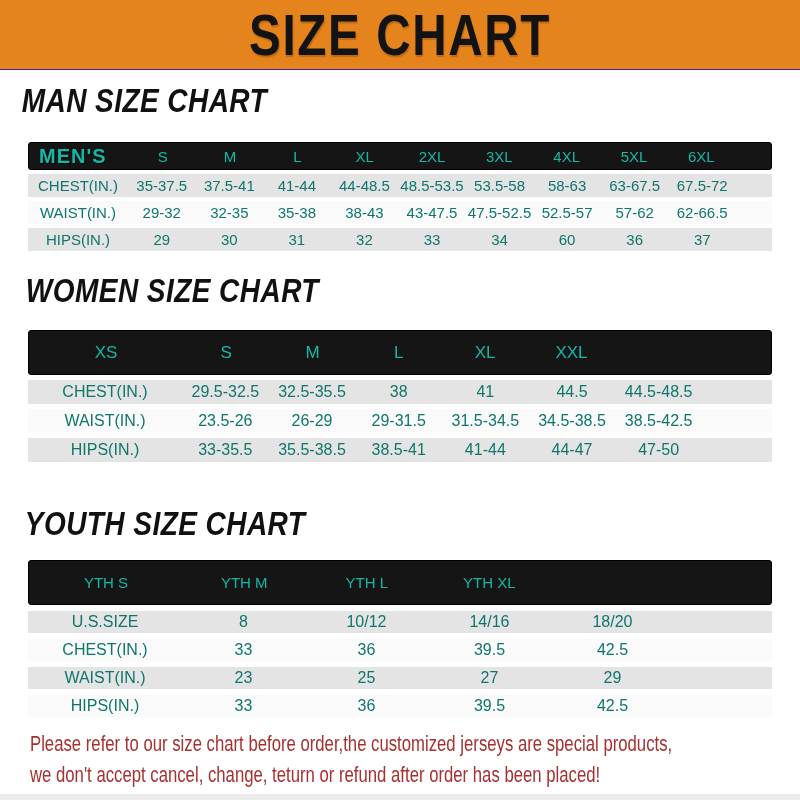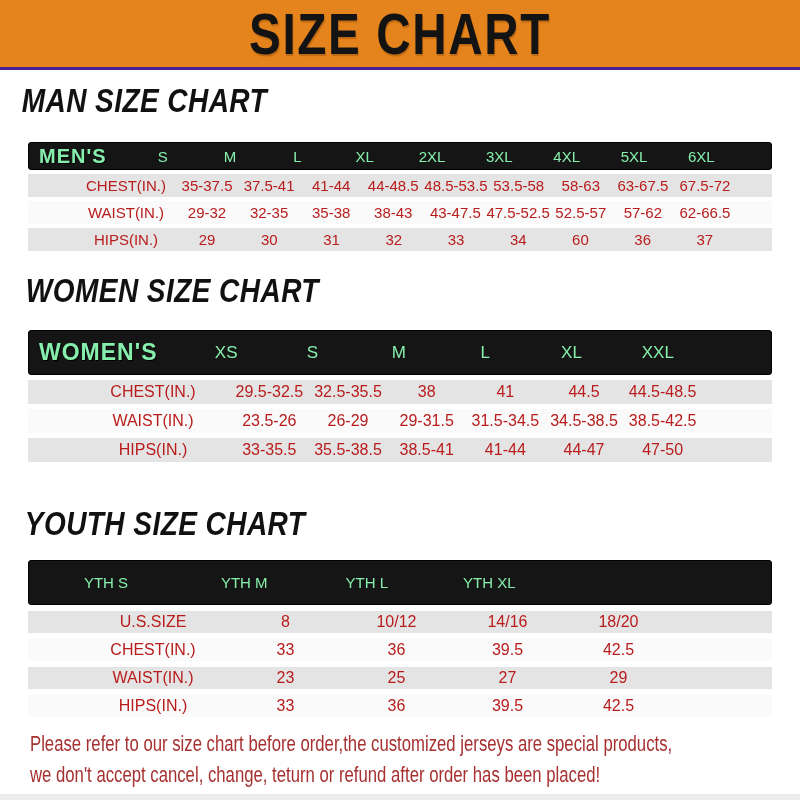--- a/index.html
+++ b/index.html
@@ -7,21 +7,21 @@
   body {
     background: #ffffff;
     font-family: "Liberation Sans", sans-serif;
     position: relative;
   }
 
   
   .banner {
     height: 70px;
     background: #E5831C;
-    border-bottom: 3px solid #4c1d95;
+    border-bottom: 1px solid #4c1d95;
     display: flex;
     align-items: center;
     justify-content: center;
   }
   .banner-title {
     display: inline-block;
     font-size: 58px;
     font-weight: bold;
     letter-spacing: 2px;
     color: #131313;
@@ -55,21 +55,21 @@
 
   .grid { display: grid; align-items: center; }
   .t-men   .grid { grid-template-columns: 100px repeat(9, 1fr) 36px; }
   .t-women .grid { grid-template-columns: 154px repeat(6, 1fr) 70px; }
   .t-youth .grid { grid-template-columns: 154px repeat(4, 1fr) 98px; }
 
   .thead {
     background: #151515;
     border: 1px solid #000000;
     border-radius: 3px;
-    color: #86efac;
+    color: #14b8a6;
   }
   .t-men   .thead { height: 28px; }
   .t-women .thead { height: 45px; }
   .t-youth .thead { height: 45px; }
 
   .hlabel {
     font-weight: bold;
     padding-left: 10px;
     letter-spacing: 1px;
     white-space: nowrap;
@@ -77,21 +77,21 @@
   }
   .t-men   .hlabel { font-size: 20px; }
   .t-women .hlabel { font-size: 23px; }
   .t-youth .hlabel { font-size: 23px; letter-spacing: 2px; }
 
   .hcol { text-align: center; white-space: nowrap; }
   .t-men   .hcol { font-size: 15px; }
   .t-women .hcol { font-size: 17px; }
   .t-youth .hcol { font-size: 15px; }
 
-  .trow { color: #b91c1c; padding-left: 48px; }
+  .trow { color: #0f766e; }
   .t-men   .trow { height: 23px; margin-top: 4px; font-size: 15px; }
   .t-women .trow { height: 24px; margin-top: 5px; font-size: 16px; }
   .t-youth .trow { height: 22px; margin-top: 6px; font-size: 16px; }
   .trow.shade { background: #E4E4E4; }
   .trow.light { background: #FAFAFA; }
 
   .rlabel { text-align: center; white-space: nowrap; }
   .cell   { text-align: center; white-space: nowrap; }
 
   
@@ -176,21 +176,20 @@
       <div class="cell">37</div>
       <div class="spacer"></div>
     </div>
   </div>
 
 <div class="section-title st-women">
   <span>WOMEN SIZE CHART</span>
 </div>
 <div class="table t-women">
     <div class="thead grid">
-      <div class="hlabel">WOMEN'S</div>
       <div class="hcol">XS</div>
       <div class="hcol">S</div>
       <div class="hcol">M</div>
       <div class="hcol">L</div>
       <div class="hcol">XL</div>
       <div class="hcol">XXL</div>
       <div class="spacer"></div>
     </div>
     <div class="trow grid shade">
       <div class="rlabel">CHEST(IN.)</div>

